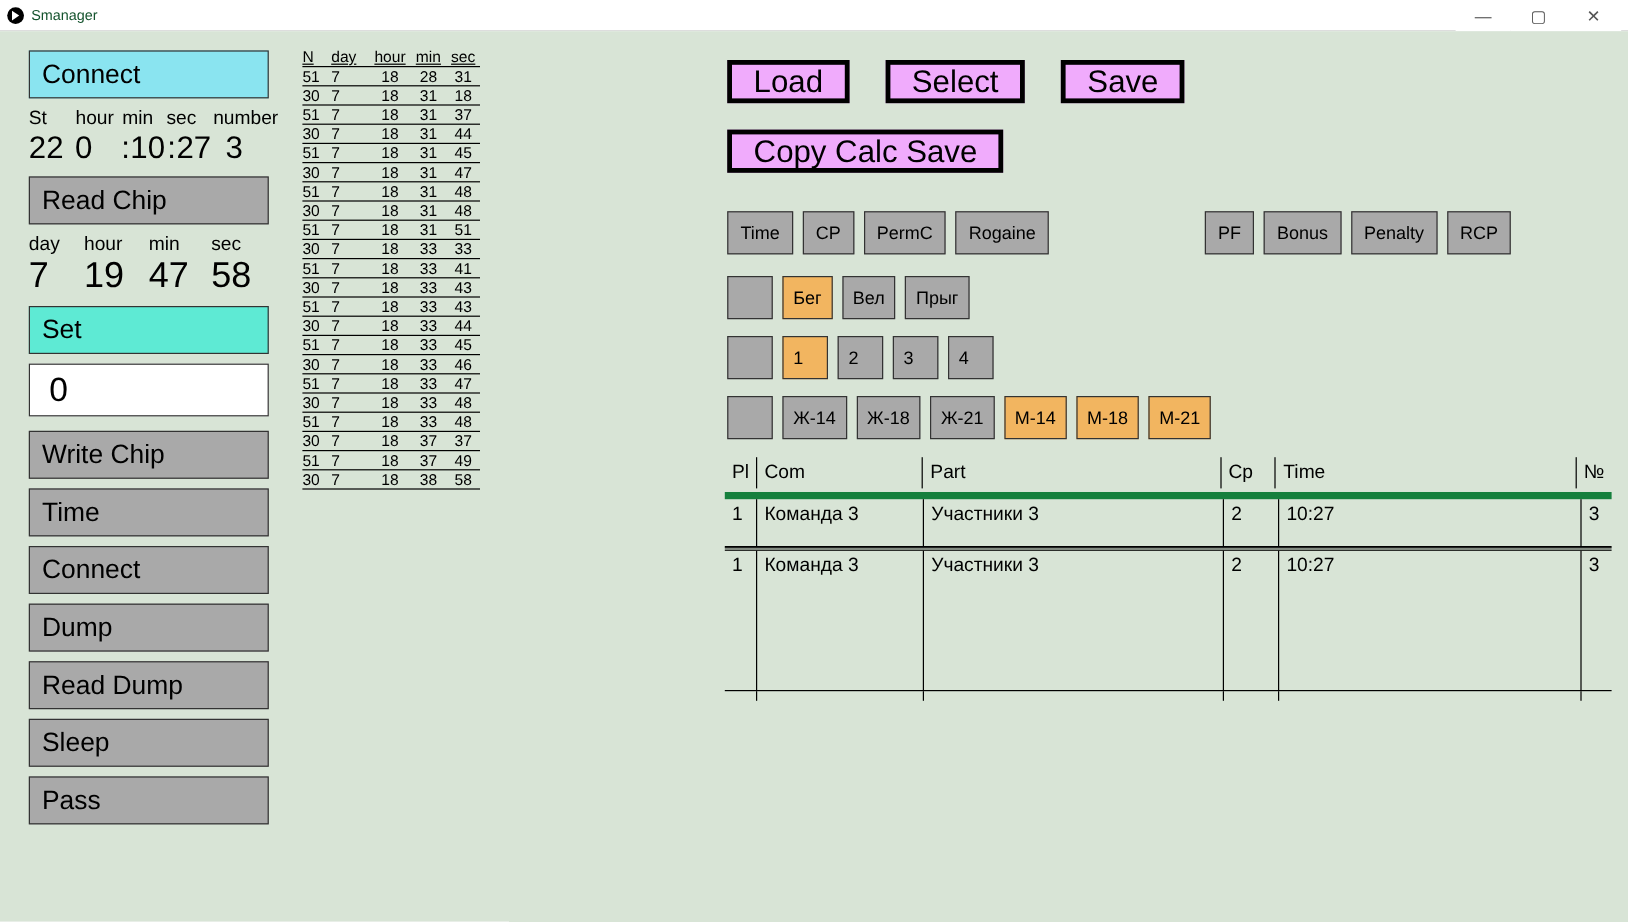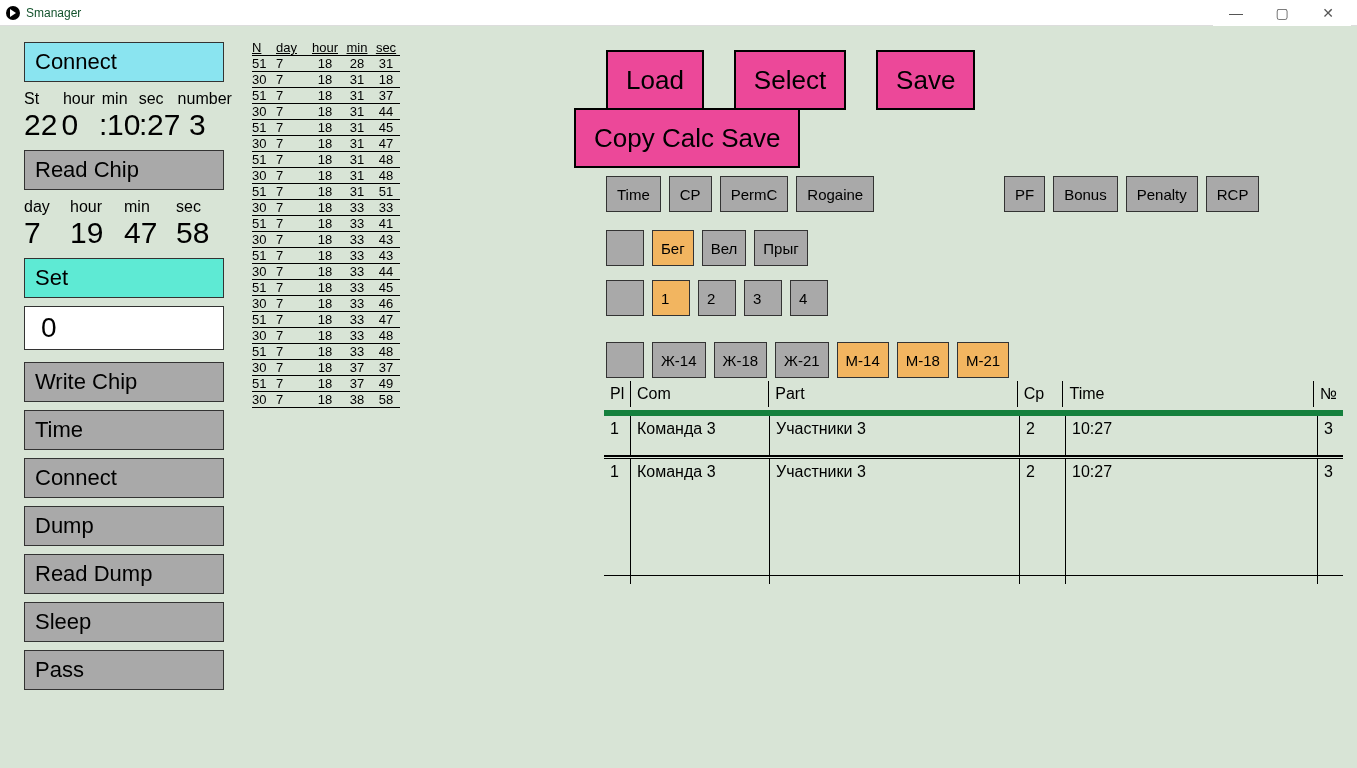--- a/index.html
+++ b/index.html
@@ -83,21 +83,21 @@
   .btn-red  { background: #5eead4; }
 
   .status-labels, .status-values,
   .clock-labels, .clock-values {
     display: flex;
     font-size: 16px;
     margin-bottom: 0;
   }
   .status-labels { font-size: 16px; margin-top: 4px; }
   .status-labels > div, .status-values > div { text-align: left; }
-  .status-values { font-size: 30px; margin-bottom: 8px; }
+  .status-values { font-size: 26px; margin-bottom: 8px; }
   .cell-st   { width: 40px; }
   .cell-hour { width: 40px; }
   .cell-min  { width: 38px; }
   .cell-sec  { width: 40px; }
   .cell-num  { width: 58px; }
 
   .clock-labels { font-size: 16px; margin-top: 2px; }
   .clock-values { font-size: 30px; margin-bottom: 8px; }
   .c-day  { width: 46px; }
   .c-hour { width: 54px; }
@@ -138,46 +138,46 @@
 
   
   .topbtnrow {
     position: absolute;
     top: 24px;
     left: 606px;
     display: flex;
     gap: 30px;
   }
   .bigbtn {
-    height: 60px;
+    height: 36px;
     padding: 0 18px;
-    border: 2px solid #000000;
-    background: #ec4899;
+    border: 4px solid #000000;
+    background: #f0abfc;
     font-size: 26px;
     font-family: inherit;
     display: flex;
     align-items: center;
   }
   .copyrow {
     position: absolute;
     top: 82px;
-    left: 574px;
+    left: 606px;
   }
 
   
   .filterrow {
     position: absolute;
     left: 606px;
     display: flex;
     gap: 8px;
   }
   .filterrow.type1 { top: 150px; }
   .filterrow.type2 { top: 204px; }
   .filterrow.type3 { top: 254px; }
-  .filterrow.type4 { top: 304px; margin-top: 12px; }
+  .filterrow.type4 { top: 304px; }
   .filterrow.right { left: 1004px; top: 150px; }
   .sbtn {
     min-width: 38px;
     height: 36px;
     border: 1px solid #333;
     background: #a9a9a9;
     font-size: 15px;
     padding: 0 8px;
     font-family: inherit;
     display: flex;

